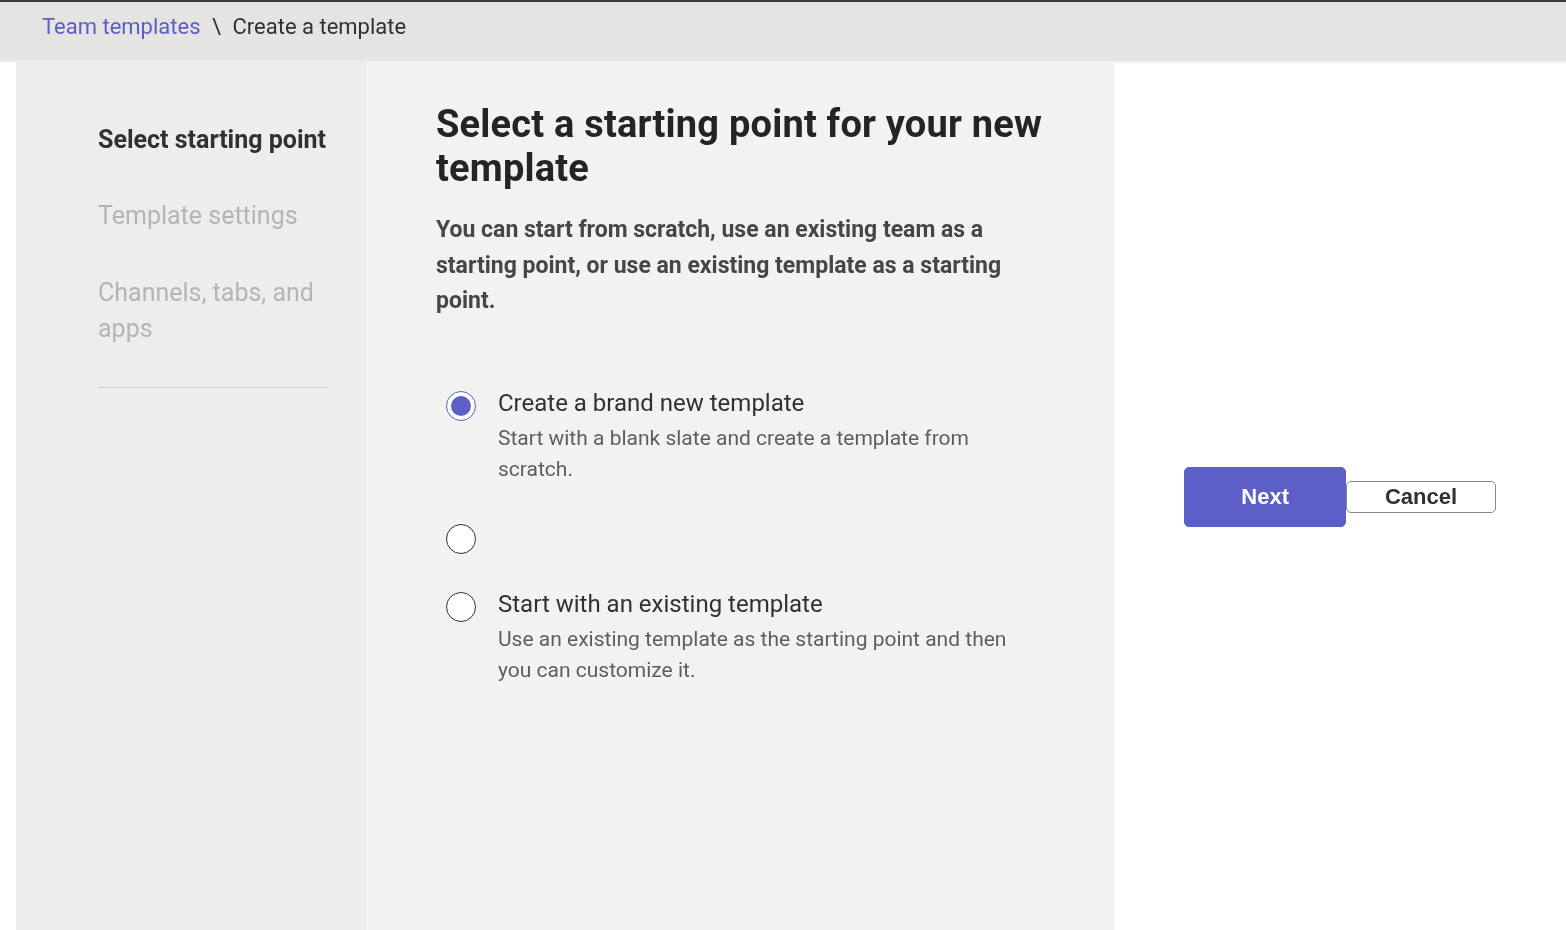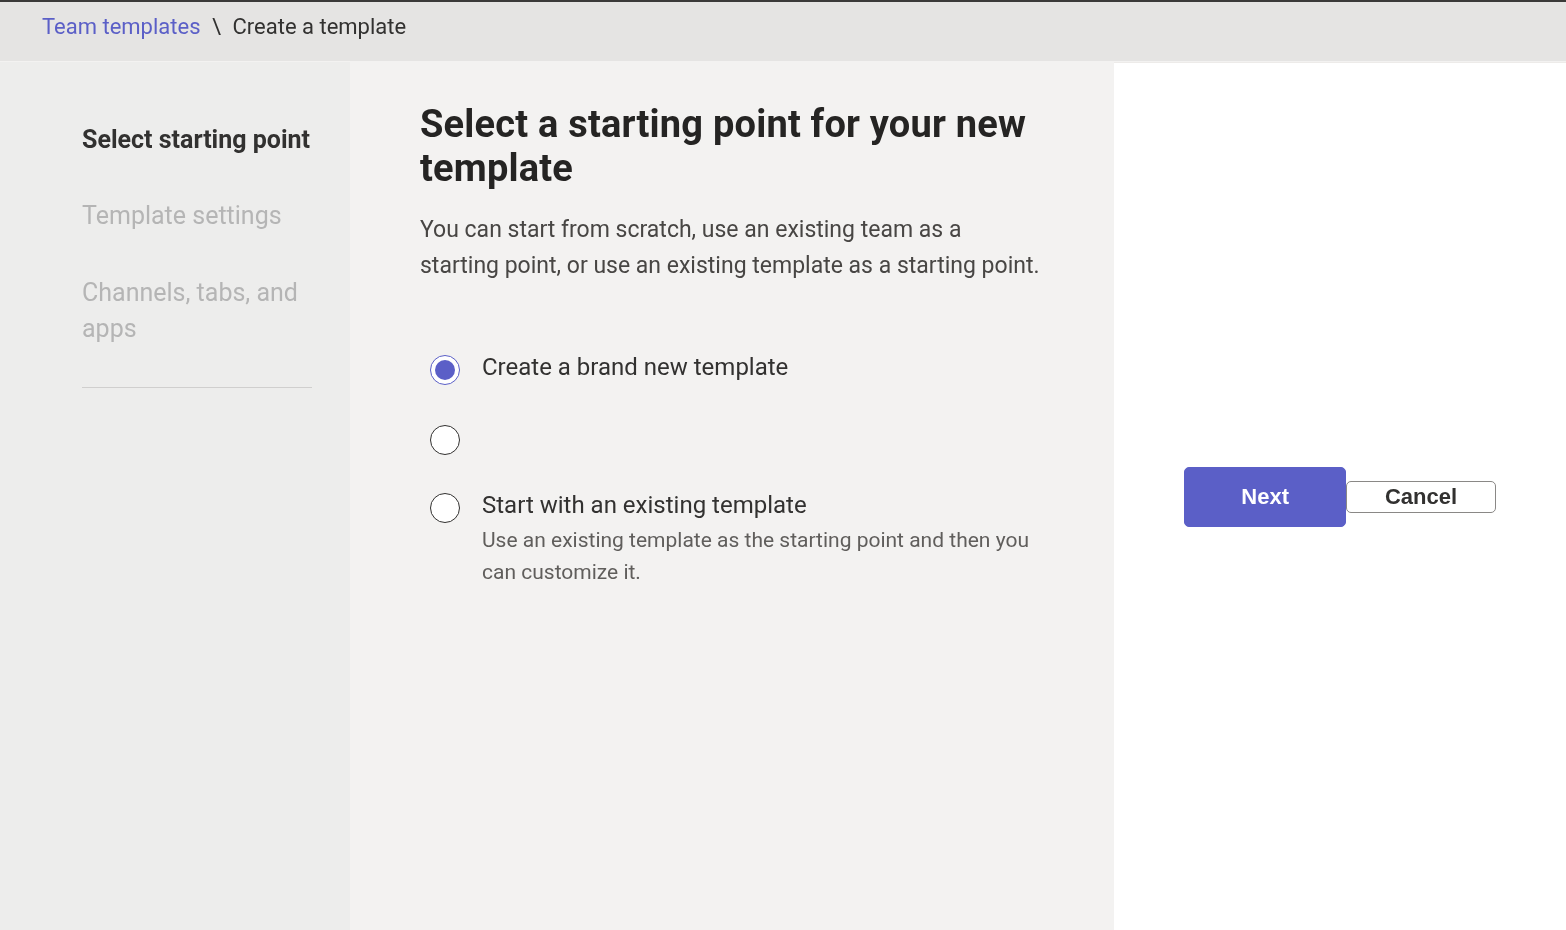--- a/index.html
+++ b/index.html
@@ -30,20 +30,21 @@
     color: #323130;
     margin: 0 6px;
   }
   .breadcrumb-current {
     color: #323130;
   }
   .body {
     display: flex;
     flex: 1;
     min-height: 0;
+    margin-left: 16px;
   }
   .sidebar {
     width: 350px;
     background: #ededec;
     padding: 60px 38px 0 82px;
   }
   .side-step {
     font-size: 25px;
     line-height: 1.45;
     margin-bottom: 40px;
@@ -74,20 +75,21 @@
     color: #252423;
     margin-bottom: 22px;
     letter-spacing: 0.2px;
   }
   .page-desc {
     font-size: 23px;
     color: #484644;
     line-height: 1.55;
     max-width: 860px;
     margin-bottom: 70px;
+    font-weight: bold;
   }
   .options {
     padding-left: 10px;
   }
   .option {
     display: flex;
     align-items: flex-start;
     gap: 22px;
     margin-bottom: 36px;
     cursor: pointer;
@@ -179,20 +181,21 @@
       <div class="content">
         <h1 class="page-title">Select a starting point for your new template</h1>
         <p class="page-desc">You can start from scratch, use an existing team as a starting point, or use an existing template as a starting point.</p>
 
         <div class="options">
 
           <label class="option">
             <span class="radio selected"></span>
             <span class="option-text">
               <div class="option-title">Create a brand new template</div>
+              <div class="option-desc">Start with a blank slate and create a template from scratch.</div>
             </span>
           </label>
 
           <label class="option">
             <span class="radio"></span>
             <span class="option-text">
             </span>
           </label>
 
           <label class="option">

